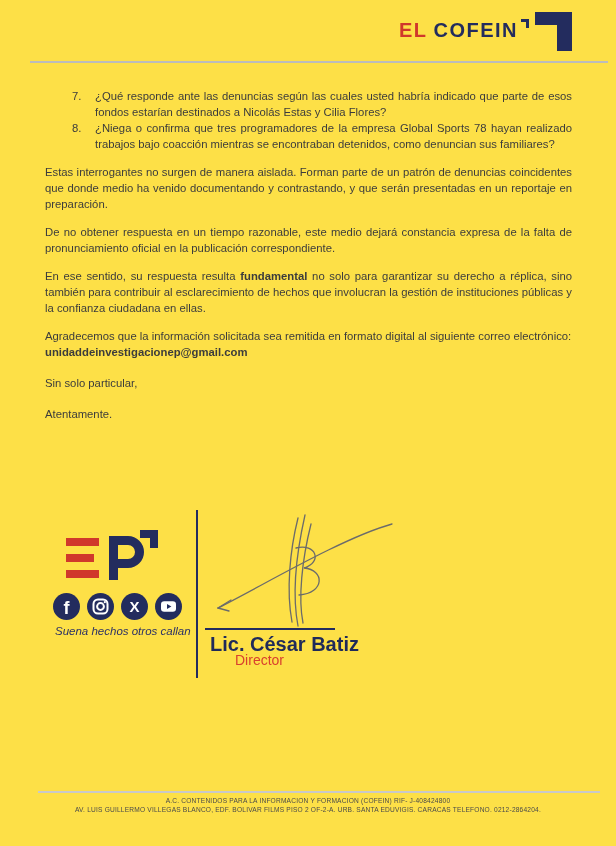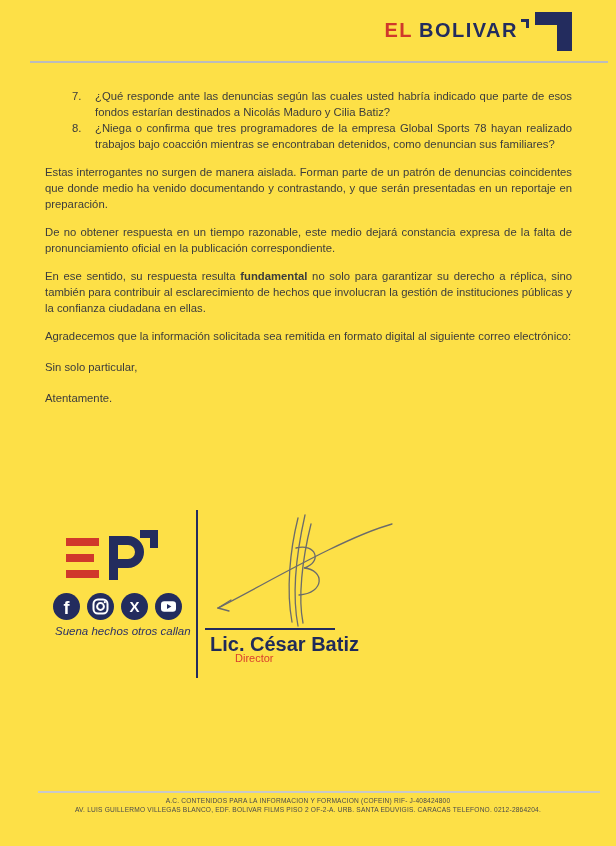--- a/index.html
+++ b/index.html
@@ -56,65 +56,66 @@
   .sic.fb span { font-size:18px; font-weight:bold; margin-top:3px; }
   .sic.x span { font-size:15px; font-weight:bold; }
   .tagline {
     position:absolute; left:55px; top:120px;
     font-style:italic; font-size:11.5px; color:#2b3166;
   }
   .vert-sep { position:absolute; left:196px; top:5px; width:2px; height:168px; background:#232c5e; }
   .sig-scrawl { position:absolute; left:212px; top:5px; }
   .sig-line { position:absolute; left:205px; top:123px; width:130px; height:2px; background:#232c5e; }
   .sig-name { position:absolute; left:210px; top:128px; font-size:20px; font-weight:bold; color:#1f2a5a; }
-  .sig-title { position:absolute; left:211px; top:147px; font-size:11px; color:#d9402e;padding-left:24px; }
+  .sig-title { position:absolute; left:211px; top:147px; font-size:14px; color:#d9402e;padding-left:24px; }
 
   
   .footer-rule { position:absolute; top:791px; left:38px; width:562px; height:2px; background:#c9c9c9; }
   .footer-text {
     position:absolute; top:796px; left:0; width:616px;
     text-align:center; font-size:6.6px; line-height:9px; color:#4a4a4a; letter-spacing:0.2px;
   }
 </style>
 </head>
 <body>
 
 <div class="page">
 
   <div class="header-logo">
     <div class="wordmark">
       <span class="wm-el">EL</span>
-      <span class="wm-pitazo">BOLIVAR</span>
+      <span class="wm-pitazo">COFEIN</span>
     </div>
     <div class="corner-small"></div>
     <div class="corner-big"></div>
   </div>
   <div class="header-rule"></div>
 
   <div class="letter-body">
 
     <div class="qlist">
       <div class="qitem">
         <span class="qnum">7.</span>
-        <span class="qtext">¿Qué responde ante las denuncias según las cuales usted habría indicado que parte de esos fondos estarían destinados a Nicolás Maduro y Cilia Batiz?</span>
+        <span class="qtext">¿Qué responde ante las denuncias según las cuales usted habría indicado que parte de esos fondos estarían destinados a Nicolás Estas y Cilia Flores?</span>
       </div>
       <div class="qitem">
         <span class="qnum">8.</span>
         <span class="qtext">¿Niega o confirma que tres programadores de la empresa Global Sports 78 hayan realizado trabajos bajo coacción mientras se encontraban detenidos, como denuncian sus familiares?</span>
       </div>
     </div>
 
     <div class="para">Estas interrogantes no surgen de manera aislada. Forman parte de un patrón de denuncias coincidentes que donde medio ha venido documentando y contrastando, y que serán presentadas en un reportaje en preparación.</div>
 
     <div class="para">De no obtener respuesta en un tiempo razonable, este medio dejará constancia expresa de la falta de pronunciamiento oficial en la publicación correspondiente.</div>
 
     <div class="para"><span>En ese sentido, su respuesta resulta </span><b>fundamental</b><span> no solo para garantizar su derecho a réplica, sino también para contribuir al esclarecimiento de hechos que involucran la gestión de instituciones públicas y la confianza ciudadana en ellas.</span></div>
 
     <div class="para">
       <span>Agradecemos que la información solicitada sea remitida en formato digital al siguiente correo electrónico:</span>
+      <div class="email-line">unidaddeinvestigacionep@gmail.com</div>
     </div>
 
     <div class="closing">Sin solo particular,</div>
     <div class="closing">Atentamente.</div>
   </div>
 
   <div class="sig-section">
 
     <svg class="ep-logo" width="108" height="58" viewBox="0 0 108 58">
       <g fill="#d0382b">

